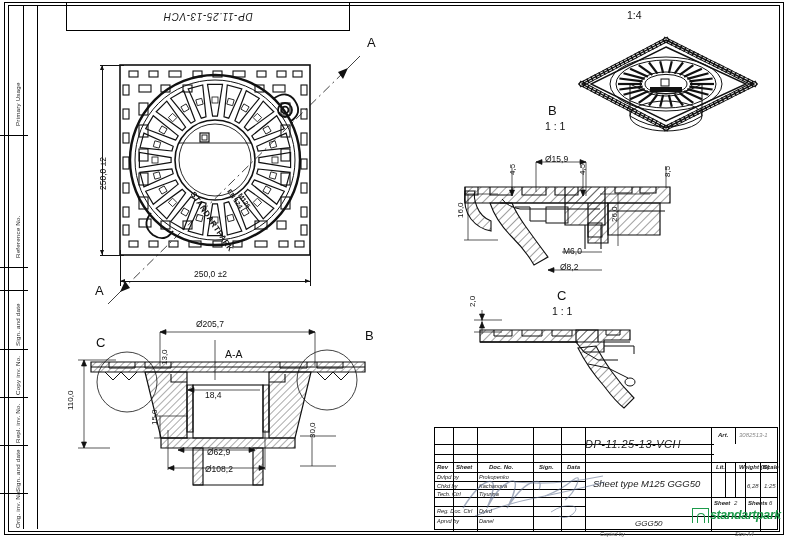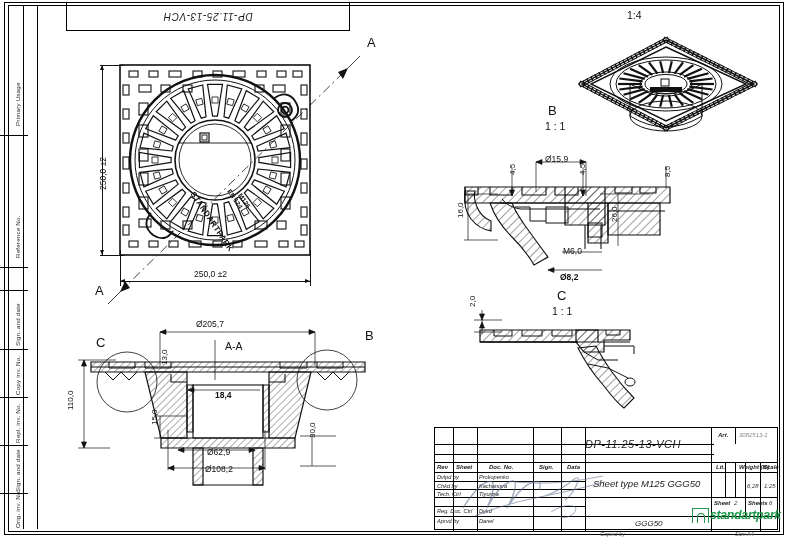--- a/index.html
+++ b/index.html
@@ -435,21 +435,21 @@
     </g>
   </svg>
 
   <div class="vtxt" style="left:508px;top:175px;font-size:8px;">4,5</div>
   <div class="dtxt" style="left:533px;top:154px;margin-left:12px;">Ø15,9</div>
   <div class="vtxt" style="left:578px;top:175px;font-size:8px;">4,5</div>
   <div class="vtxt" style="left:663px;top:177px;font-size:8px;">8,5</div>
   <div class="vtxt" style="left:456px;top:218px;font-size:8px;">16,0</div>
   <div class="vtxt" style="left:610px;top:222px;font-size:8px;">26,0</div>
   <div class="dtxt" style="left:563px;top:246px;">M6,0</div>
-  <div class="dtxt" style="left:560px;top:272px;font-weight:bold;">Ø8,2</div>
+  <div class="dtxt" style="left:560px;top:262px;">Ø8,2</div>
 
   <svg width="250" height="140" style="position:absolute;left:450px;top:148px;pointer-events:none;">
     <g stroke="#111" stroke-width="0.7" fill="none">
       <line x1="62" y1="20" x2="62" y2="48"></line>
       <polygon points="62,48 59.5,42 64.5,42" fill="#111"></polygon>
       <line x1="86" y1="14" x2="136" y2="14"></line>
       <polygon points="86,14 92,11.6 92,16.4" fill="#111"></polygon>
       <polygon points="136,14 130,11.6 130,16.4" fill="#111"></polygon>
       <line x1="86" y1="14" x2="86" y2="44"></line>
       <line x1="136" y1="14" x2="136" y2="48"></line>
@@ -497,21 +497,21 @@
   <svg width="60" height="50" style="position:absolute;left:462px;top:300px;">
     <g stroke="#111" stroke-width="0.7" fill="none">
       <line x1="20" y1="10" x2="20" y2="34"></line>
       <polygon points="20,20 17.5,14 22.5,14" fill="#111"></polygon>
       <polygon points="20,22 17.5,28 22.5,28" fill="#111"></polygon>
       <line x1="12" y1="20" x2="40" y2="20"></line>
       <line x1="12" y1="32" x2="40" y2="32"></line>
     </g>
   </svg>
 
-  <div class="dtxt mid" style="left:225px;top:340px;">A-A</div>
+  <div class="dtxt mid" style="left:225px;top:348px;">A-A</div>
   <div class="dtxt big" style="left:96px;top:335px;">C</div>
   <div class="dtxt big" style="left:365px;top:328px;">B</div>
 
   <svg width="330" height="170" style="position:absolute;left:75px;top:340px;">
     <defs>
       <pattern id="hatchA" width="5" height="5" patternUnits="userSpaceOnUse" patternTransform="rotate(45)">
         <line x1="0" y1="0" x2="0" y2="5" stroke="#111" stroke-width="0.7"></line>
       </pattern>
     </defs>
 
@@ -543,21 +543,21 @@
     <g fill="none" stroke="#111" stroke-width="1">
       <path d="M30 32 L38 40 L46 32 L54 40 L62 32"></path>
       <path d="M242 32 L250 40 L258 32 L266 40 L274 32"></path>
     </g>
   </svg>
 
   <div class="dtxt" style="left:196px;top:319px;">Ø205,7</div>
   <div class="vtxt" style="left:160px;top:365px;font-size:8px;">13,0</div>
   <div class="vtxt" style="left:66px;top:410px;font-size:8px;">110,0</div>
   <div class="vtxt" style="left:150px;top:425px;font-size:8px;">15,0</div>
-  <div class="dtxt" style="left:215px;top:390px;font-weight:bold;">18,4</div>
+  <div class="dtxt" style="left:205px;top:390px;">18,4</div>
   <div class="vtxt" style="left:308px;top:438px;font-size:8px;">30,0</div>
   <div class="dtxt" style="left:207px;top:447px;">Ø62,9</div>
   <div class="dtxt" style="left:205px;top:464px;">Ø108,2</div>
 
   <svg width="340" height="180" style="position:absolute;left:60px;top:318px;pointer-events:none;">
     <g stroke="#111" stroke-width="0.7" fill="none">
       <line x1="100" y1="14" x2="255" y2="14"></line>
       <polygon points="100,14 106,11.6 106,16.4" fill="#111"></polygon>
       <polygon points="255,14 249,11.6 249,16.4" fill="#111"></polygon>
       <line x1="100" y1="14" x2="100" y2="48"></line>

